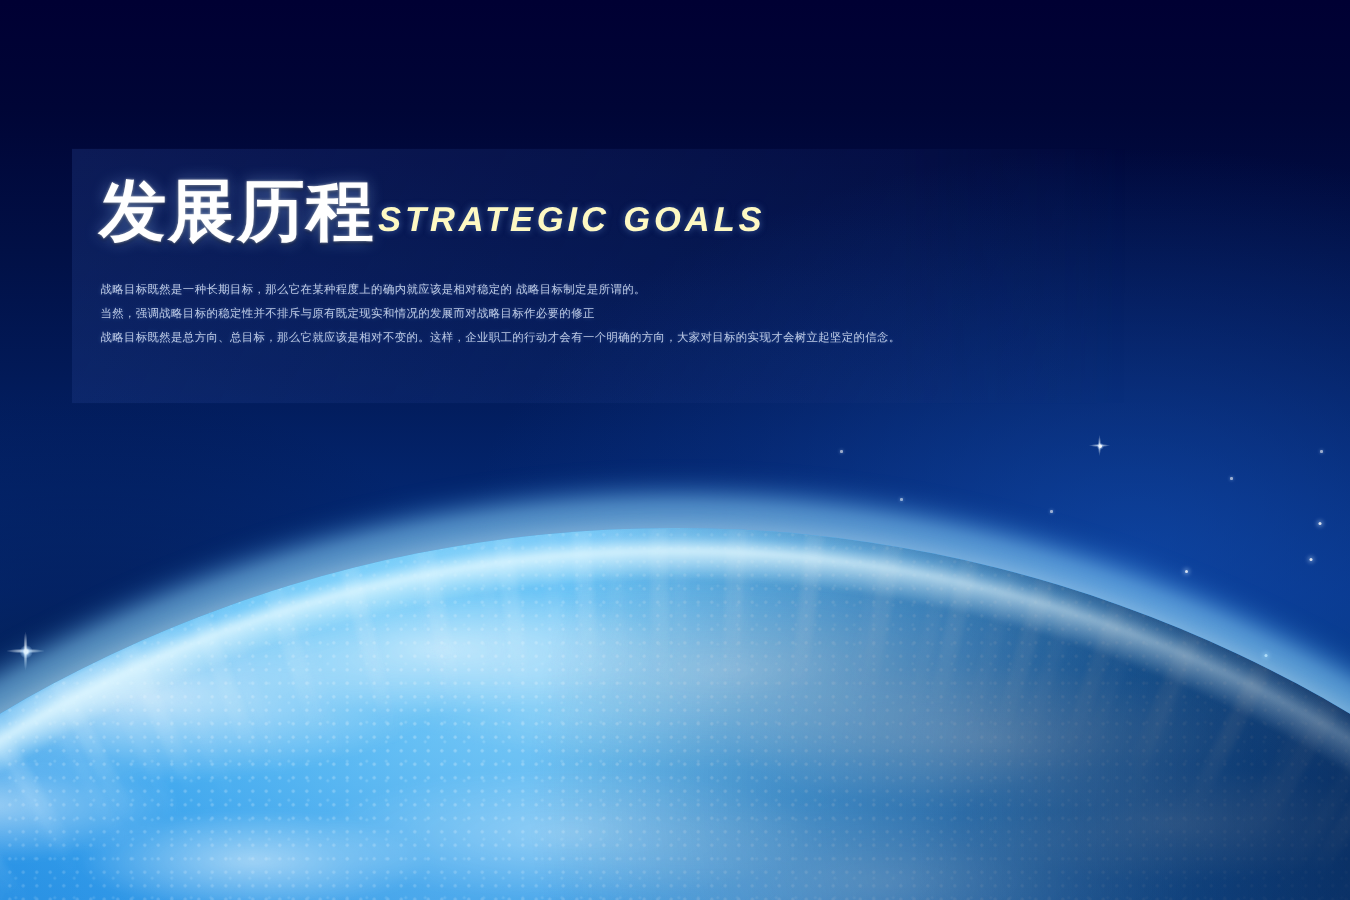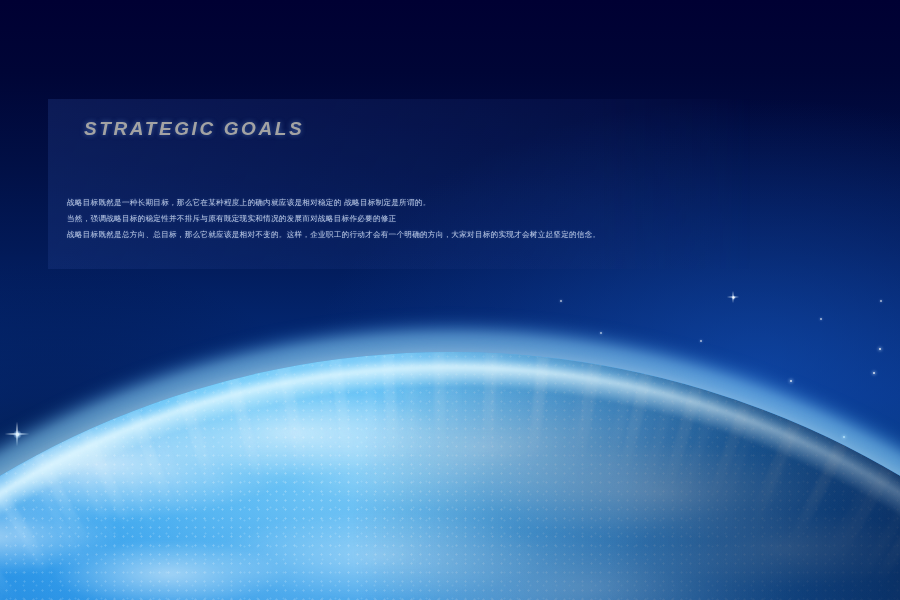--- a/index.html
+++ b/index.html
@@ -283,34 +283,34 @@
     color: #ffffff;
     letter-spacing: 1px;
     line-height: 1;
     text-shadow:
       0 0 2px rgba(255,255,255,0.55),
       0 0 10px rgba(150,195,255,0.45),
       0 1px 3px rgba(0,0,0,0.55);
   }
   .title-en {
     font-family: "Liberation Sans", "DejaVu Sans", sans-serif;
-    font-size: 19px;
+    font-size: 23px;
     font-style: italic;
     font-weight: bold;
-    color: #a3a3a3;
+    color: #fef9c3;
     letter-spacing: 2.6px;
-    margin-left: 18px;
+    margin-left: 2px;
     padding-bottom: 3px;
     text-shadow: 0 0 5px rgba(120,165,235,0.5);
   }
 
   .body-copy {
     position: absolute;
     left: 67px;
-    top: 197px;
+    top: 187px;
     width: 620px;
   }
   .body-copy p {
     margin: 0 0 4.5px 0;
     font-family: "DejaVu Sans", "Liberation Sans", sans-serif;
     font-size: 7.6px;
     line-height: 11.5px;
     color: #cdd9f0;
     letter-spacing: 0.25px;
     white-space: nowrap;
@@ -362,20 +362,21 @@
       <div class="bands2"></div>
       <div class="speckle"></div>
       <div class="earth-shadow"></div>
     </div>
     <div class="limb-glow"></div>
   </div>
 
   <div class="panel"></div>
 
   <div class="headline-row">
+    <span class="title-cn">发展历程</span>
     <span class="title-en">STRATEGIC GOALS</span>
   </div>
 
   <div class="body-copy" id="body-copy">
       <p>战略目标既然是一种长期目标，那么它在某种程度上的确内就应该是相对稳定的 战略目标制定是所谓的。</p>
       <p>当然，强调战略目标的稳定性并不排斥与原有既定现实和情况的发展而对战略目标作必要的修正</p>
       <p>战略目标既然是总方向、总目标，那么它就应该是相对不变的。这样，企业职工的行动才会有一个明确的方向，大家对目标的实现才会树立起坚定的信念。</p>
     </div>
 
 </div>

